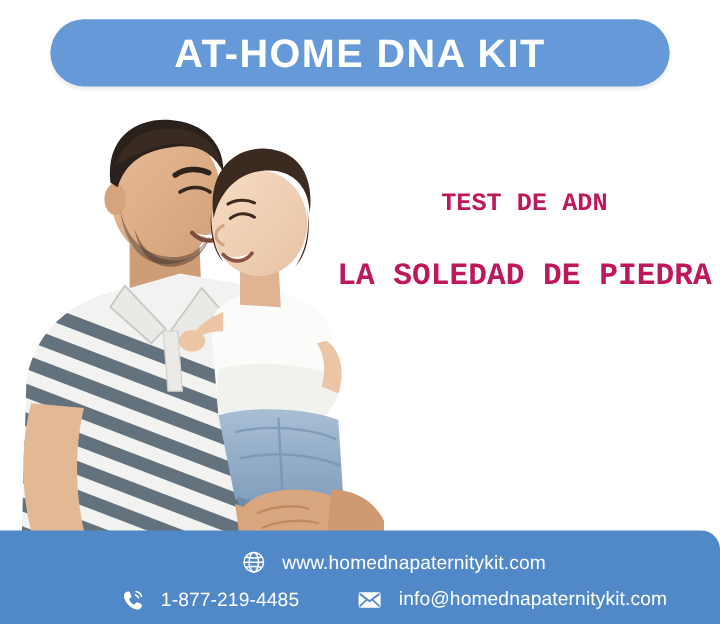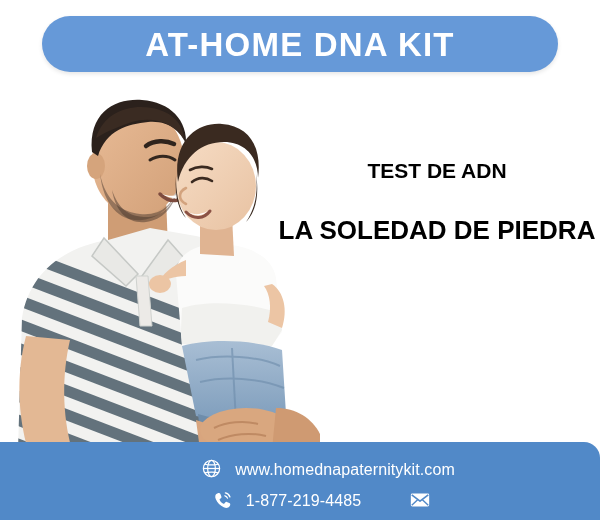--- a/index.html
+++ b/index.html
@@ -60,26 +60,26 @@
 
   
   .headline-block {
     position: absolute;
     left: 277px;
     top: 160px;
     width: 320px;
     text-align: center;
   }
   .headline-line {
-    color: #000000;
+    color: #be185d;
     font-weight: bold;
     font-size: 21px;
     line-height: 1;
     white-space: nowrap;
-    font-family: Liberation Sans, sans-serif;
+    font-family: Liberation Mono, monospace;
   }
   .headline-line.l1 { margin-bottom: 36px; }
   .headline-line.l2 { margin-bottom: 36px; }
   .headline-line.l3 { font-size: 26px; }
 
   
   .footer-bar {
     position: absolute;
     left: 0;
     bottom: 0;
@@ -295,18 +295,19 @@
       </span>
 
       <span class="contact-group email">
         <span class="icon-wrap">
           <svg width="22" height="22" viewBox="0 0 24 24" aria-hidden="true">
             <rect x="2" y="5" width="20" height="14" rx="1.6" fill="#ffffff"></rect>
             <path d="M3 6.4 L12 13.2 L21 6.4" stroke="#5189c8" stroke-width="1.8" fill="none" stroke-linejoin="round"></path>
             <path d="M3 17.8 L9.4 11.6 M21 17.8 L14.6 11.6" stroke="#5189c8" stroke-width="1.5" fill="none"></path>
           </svg>
         </span>
+        <span class="footer-text">info@homednapaternitykit.com</span>
       </span>
 
     </div>
   </div>
 
 </div>
 
 </body></html>

